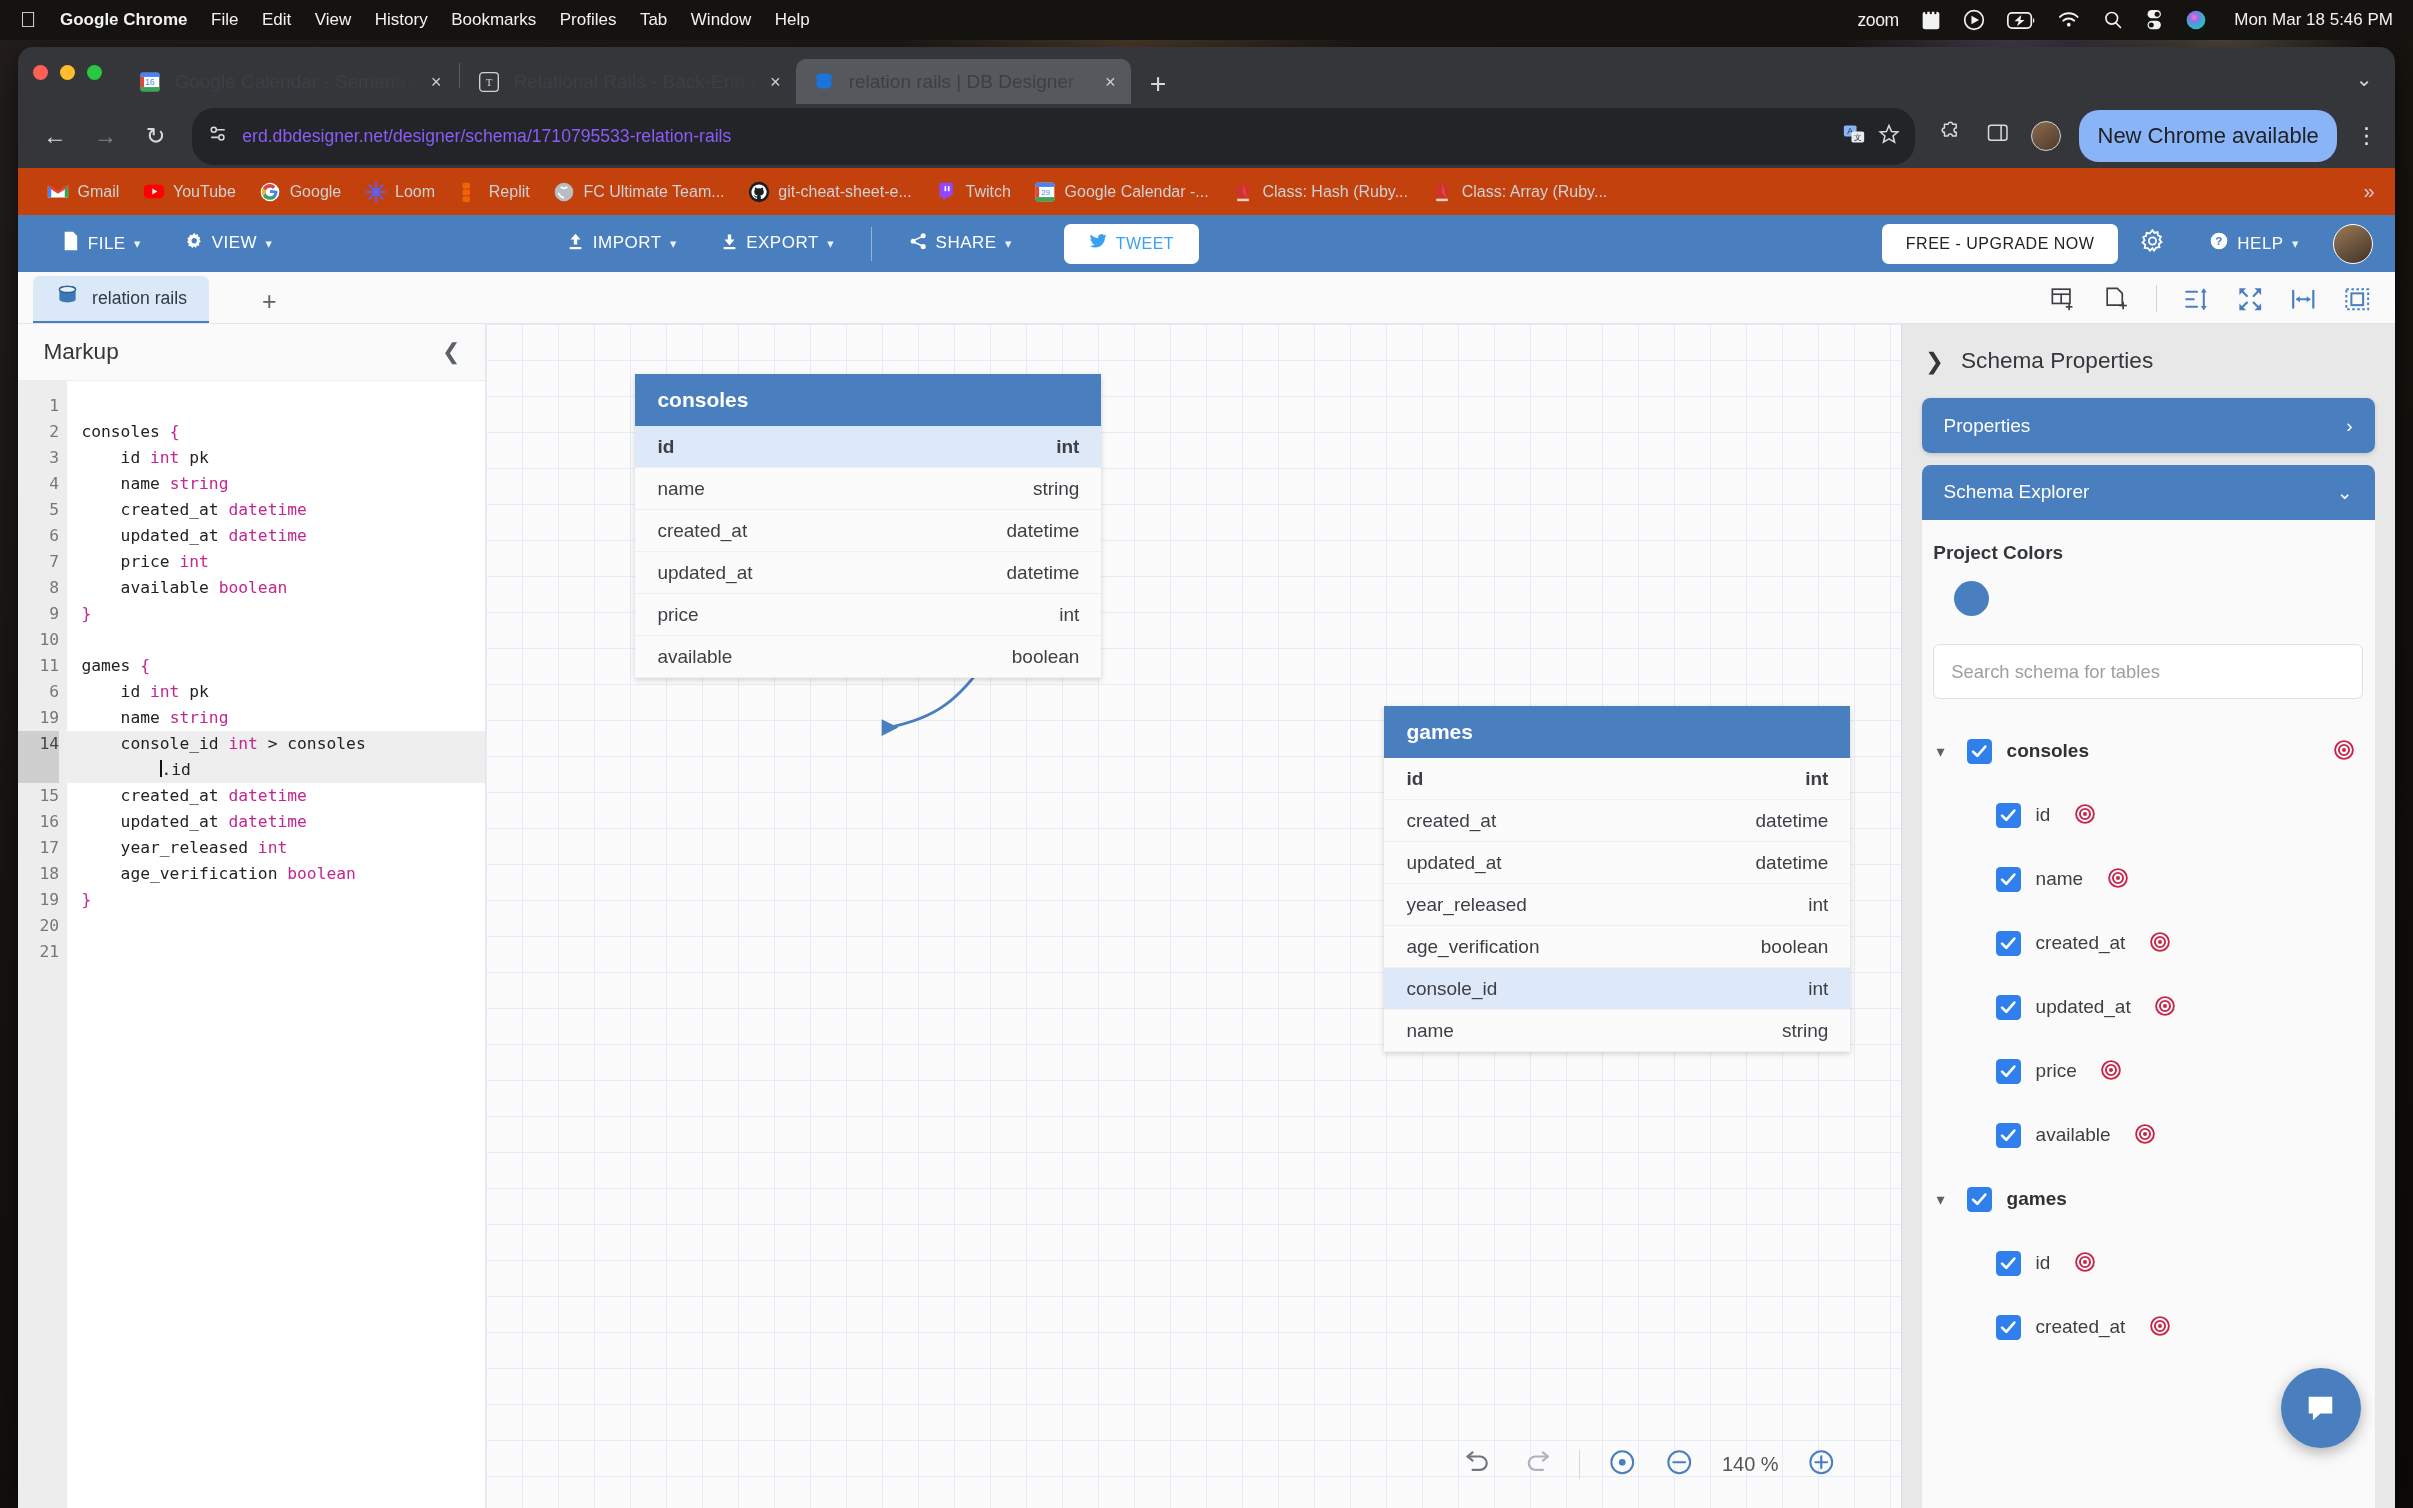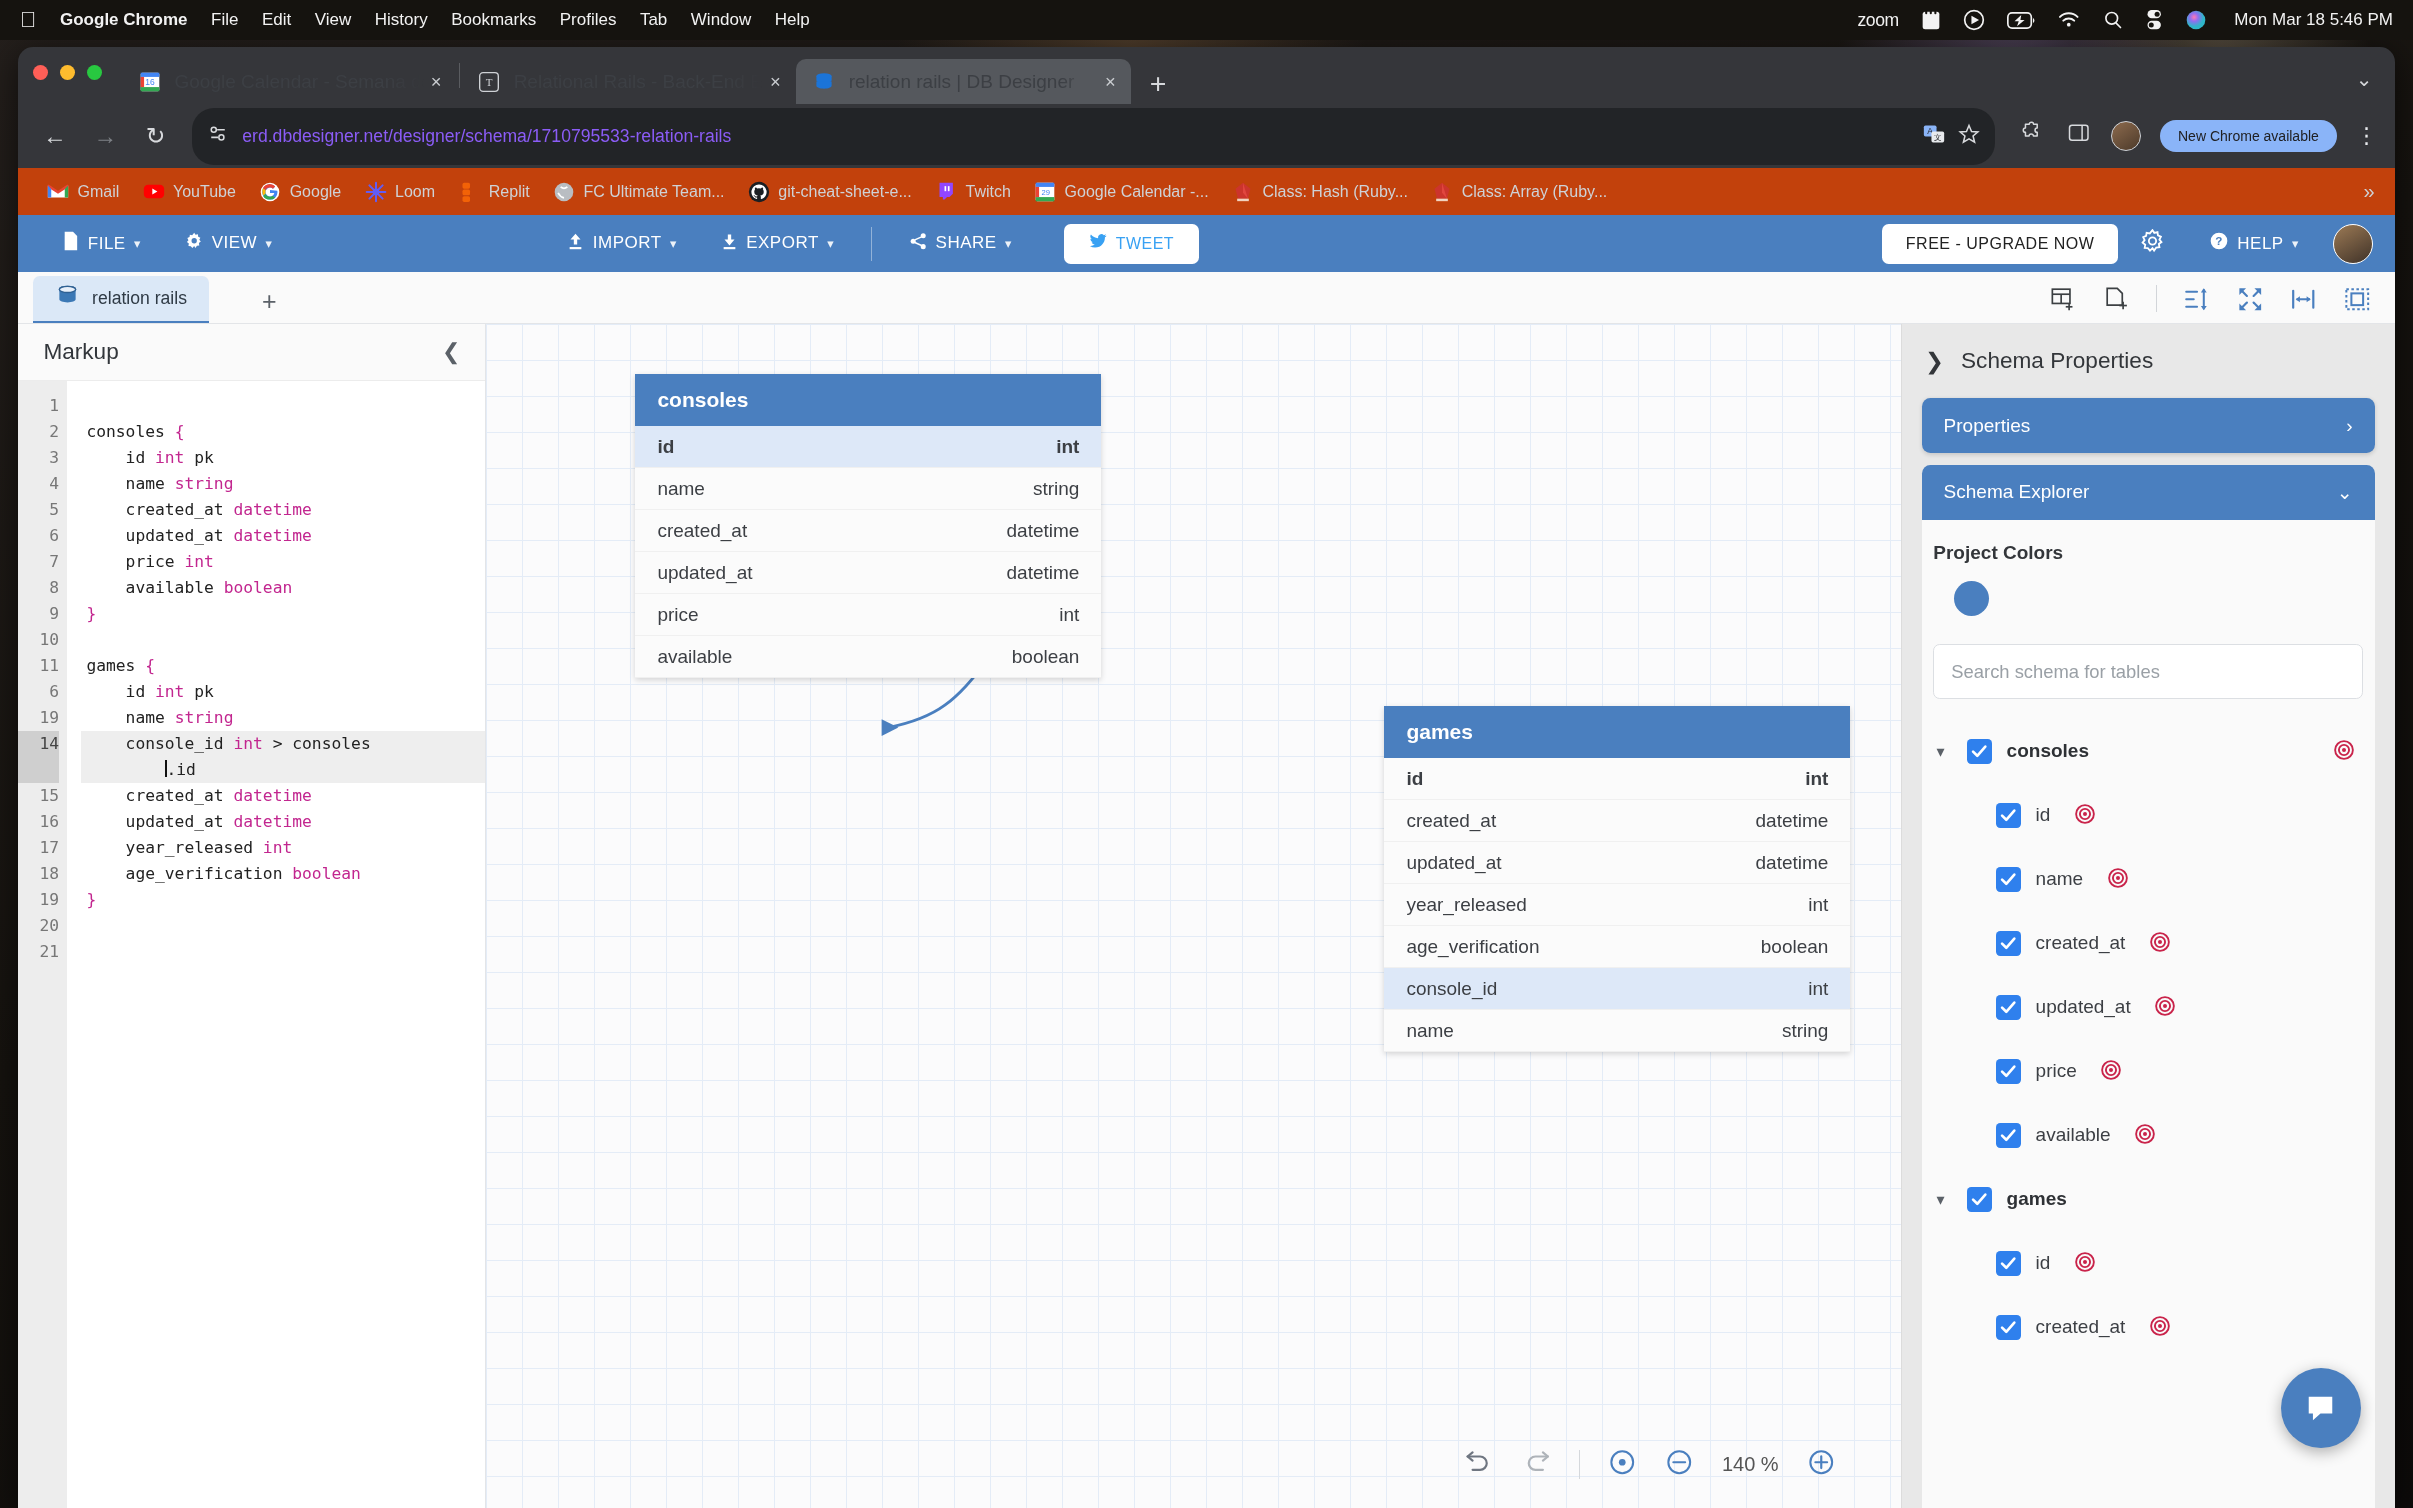--- a/index.html
+++ b/index.html
@@ -87,23 +87,23 @@
   .navicon { color: #d8dadd; font-size: 23.5px; width: 28.5px; text-align: center; }
   .navicon.dim { color: #7e8287; }
   #omnibox {
     flex: 1; height: 57px; background: #222427; border-radius: 22px;
     display: flex; align-items: center; padding: 0 15px; gap: 13.4px;
     color: #8b5cf6; font-size: 17.6px;
   }
   #omnibox .urltext { flex: 1; white-space: nowrap; overflow: hidden; }
   .omni-right { display: flex; align-items: center; gap: 18.4px; }
   .pill-upgrade {
-    height: 32px; background: #8ab4f8; color: #202124;
+    height: 52px; background: #8ab4f8; color: #202124;
     border-radius: 20px; display: flex; align-items: center;
-    padding: 0 18.4px; font-size: 14px; white-space: nowrap; font-weight: 500;
+    padding: 0 18.4px; font-size: 22px; white-space: nowrap; font-weight: 500;
   }
   .kebab { color: #e8eaed; font-size: 22px; letter-spacing: 0; line-height: .6; width: 17px; text-align: center;}
   .avatar-prof {
     width: 30px; height: 30px; border-radius: 50%;
     background: linear-gradient(145deg,#8d6b4e,#4c3a2a);
     border: 1.7px solid #cfd2d6;
   }
 
   
   #bookmarks {
@@ -167,21 +167,21 @@
     height: 57px; display: flex; align-items: center; justify-content: space-between;
     padding: 0 25px; font-size: 22.6px; color: #32363b;
     border-bottom: 0.8px solid #ececec;
   }
   #markup-head .collapse { font-size: 22px; color: #5b6168; }
   #editor { flex: 1; display: flex; font-family: "DejaVu Sans Mono", monospace; font-size: 16.3px; overflow: hidden; }
   #gutter { width: 49px; background: #ededed; color: #777; text-align: right; padding: 11.7px 8.4px 0 0; flex: none; }
   #gutter div { height: 26px; line-height: 26px; }
   #gutter div.cur { background: #cfcfcf; color: #444; }
   #code { flex: 1; background: #fff; padding: 11.7px 0 0 0; position: relative; }
-  #code .ln { height: 26px; line-height: 26px; padding-left: 5px; white-space: pre; color: #222; margin-left: 14px; }
+  #code .ln { height: 26px; line-height: 26px; padding-left: 14px; white-space: pre; color: #222; }
   #code .ln.hl { background: #eeeeee; }
   .tk-type { color: #c2268f; }
   .tk-brace { color: #c2268f; }
   .caret { display:inline-block; width: 1.7px; height: 17px; background: #111; vertical-align: -2.5px; }
 
   
   #canvas { flex: 1; position: relative; overflow: hidden;
     background-color: #fbfbfc;
     background-image:
       linear-gradient(to right, #e4ecf7 0.8px, transparent 0.8px),

